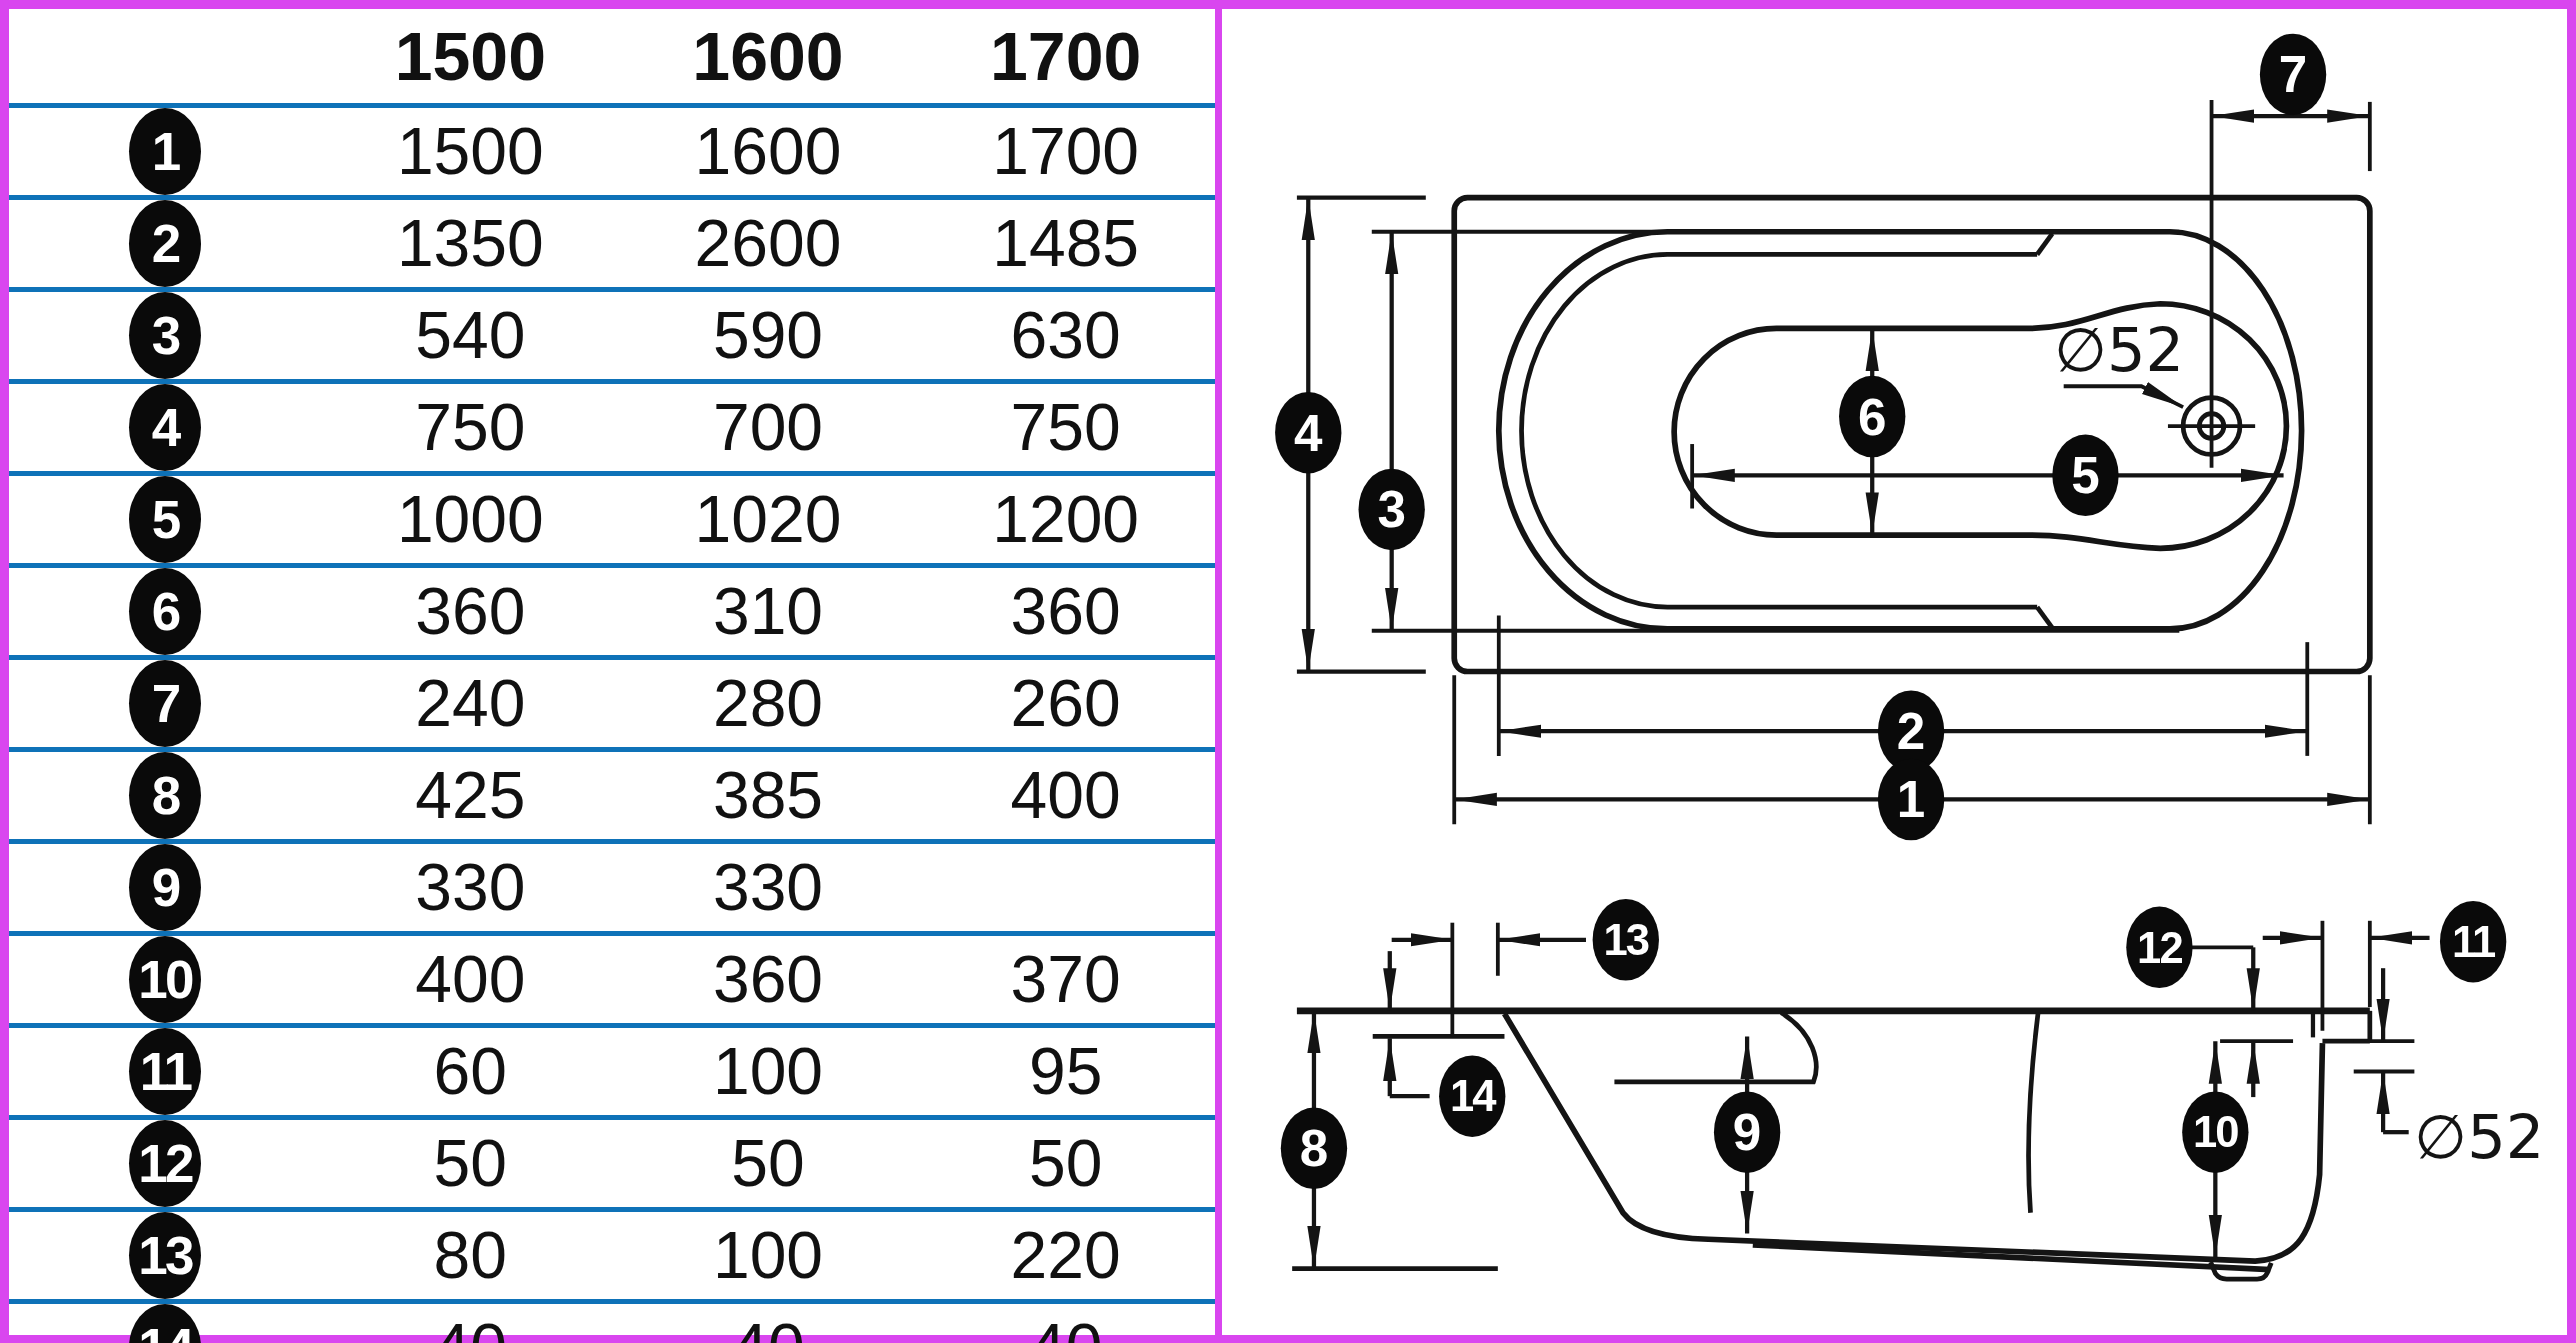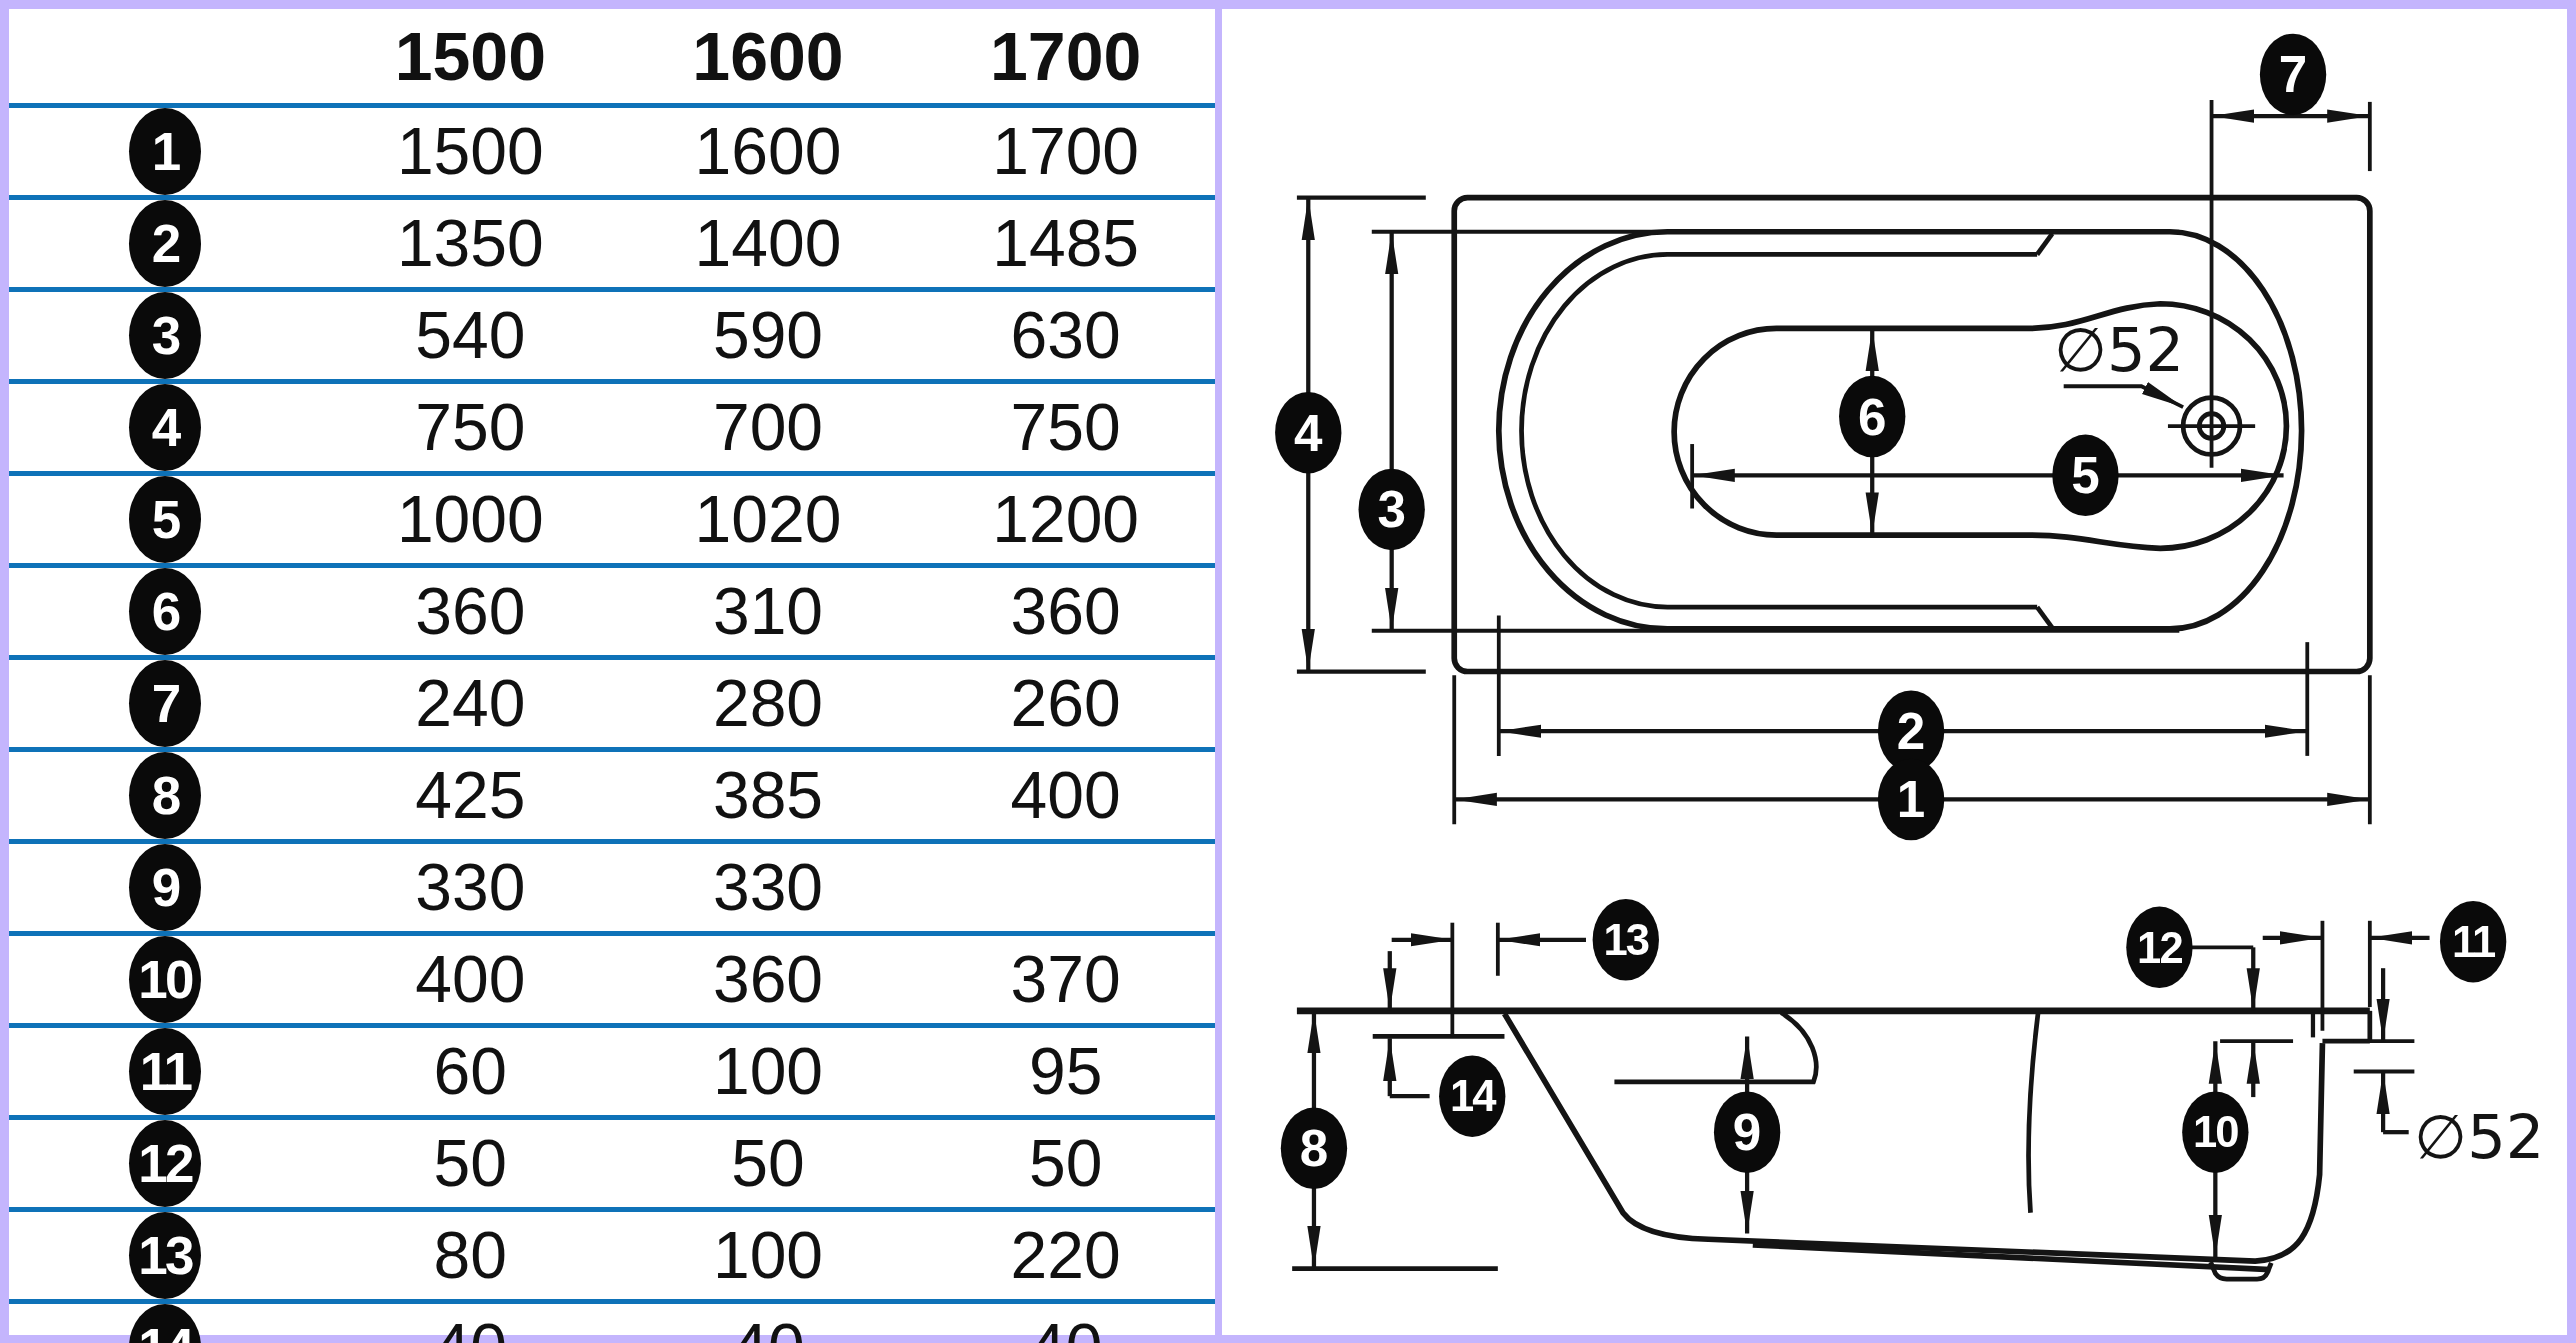--- a/index.html
+++ b/index.html
@@ -1,16 +1,16 @@
 <!DOCTYPE html>
 <html style="font-size:15px"><head>
 <meta charset="utf-8">
 <style>
   html,body{margin:0;padding:0;background:#fff;}
-  .page{position:relative;width:2576px;height:1343px;background:#c4b5fd;font-family:"Liberation Sans",sans-serif;overflow:hidden;}
+  .page{position:relative;width:2576px;height:1343px;background:#d946ef;font-family:"Liberation Sans",sans-serif;overflow:hidden;}
   .panel{position:absolute;top:8.5px;height:1326px;background:#ffffff;}
   .table-panel{left:8.5px;width:1206px;}
   .diagram-panel{left:1222px;width:1345px;}
 
   .dim-table{display:grid;grid-template-rows:99px repeat(14,1fr);width:100%;height:100%;}
   .trow{display:grid;grid-template-columns:313px 1fr 1fr 1fr;border-bottom:5.7px solid #0e72b8;align-items:center;}
   .trow:last-child{border-bottom:none;}
   .cell{display:flex;align-items:center;justify-content:center;}
   .val{font-size:66px;color:#111;letter-spacing:0px;}
   .hdr .val{font-weight:700;font-size:68px;}
@@ -48,21 +48,21 @@
         <div class="cell val">1700</div>
       </div>
 
       <div class="trow">
         <div class="cell">
             <span class="circle">
               <i>2</i>
             </span>
           </div>
         <div class="cell val">1350</div>
-        <div class="cell val">1400</div>
+        <div class="cell val">2600</div>
         <div class="cell val">1485</div>
       </div>
 
       <div class="trow">
         <div class="cell">
             <span class="circle">
               <i>3</i>
             </span>
           </div>
         <div class="cell val">540</div>

